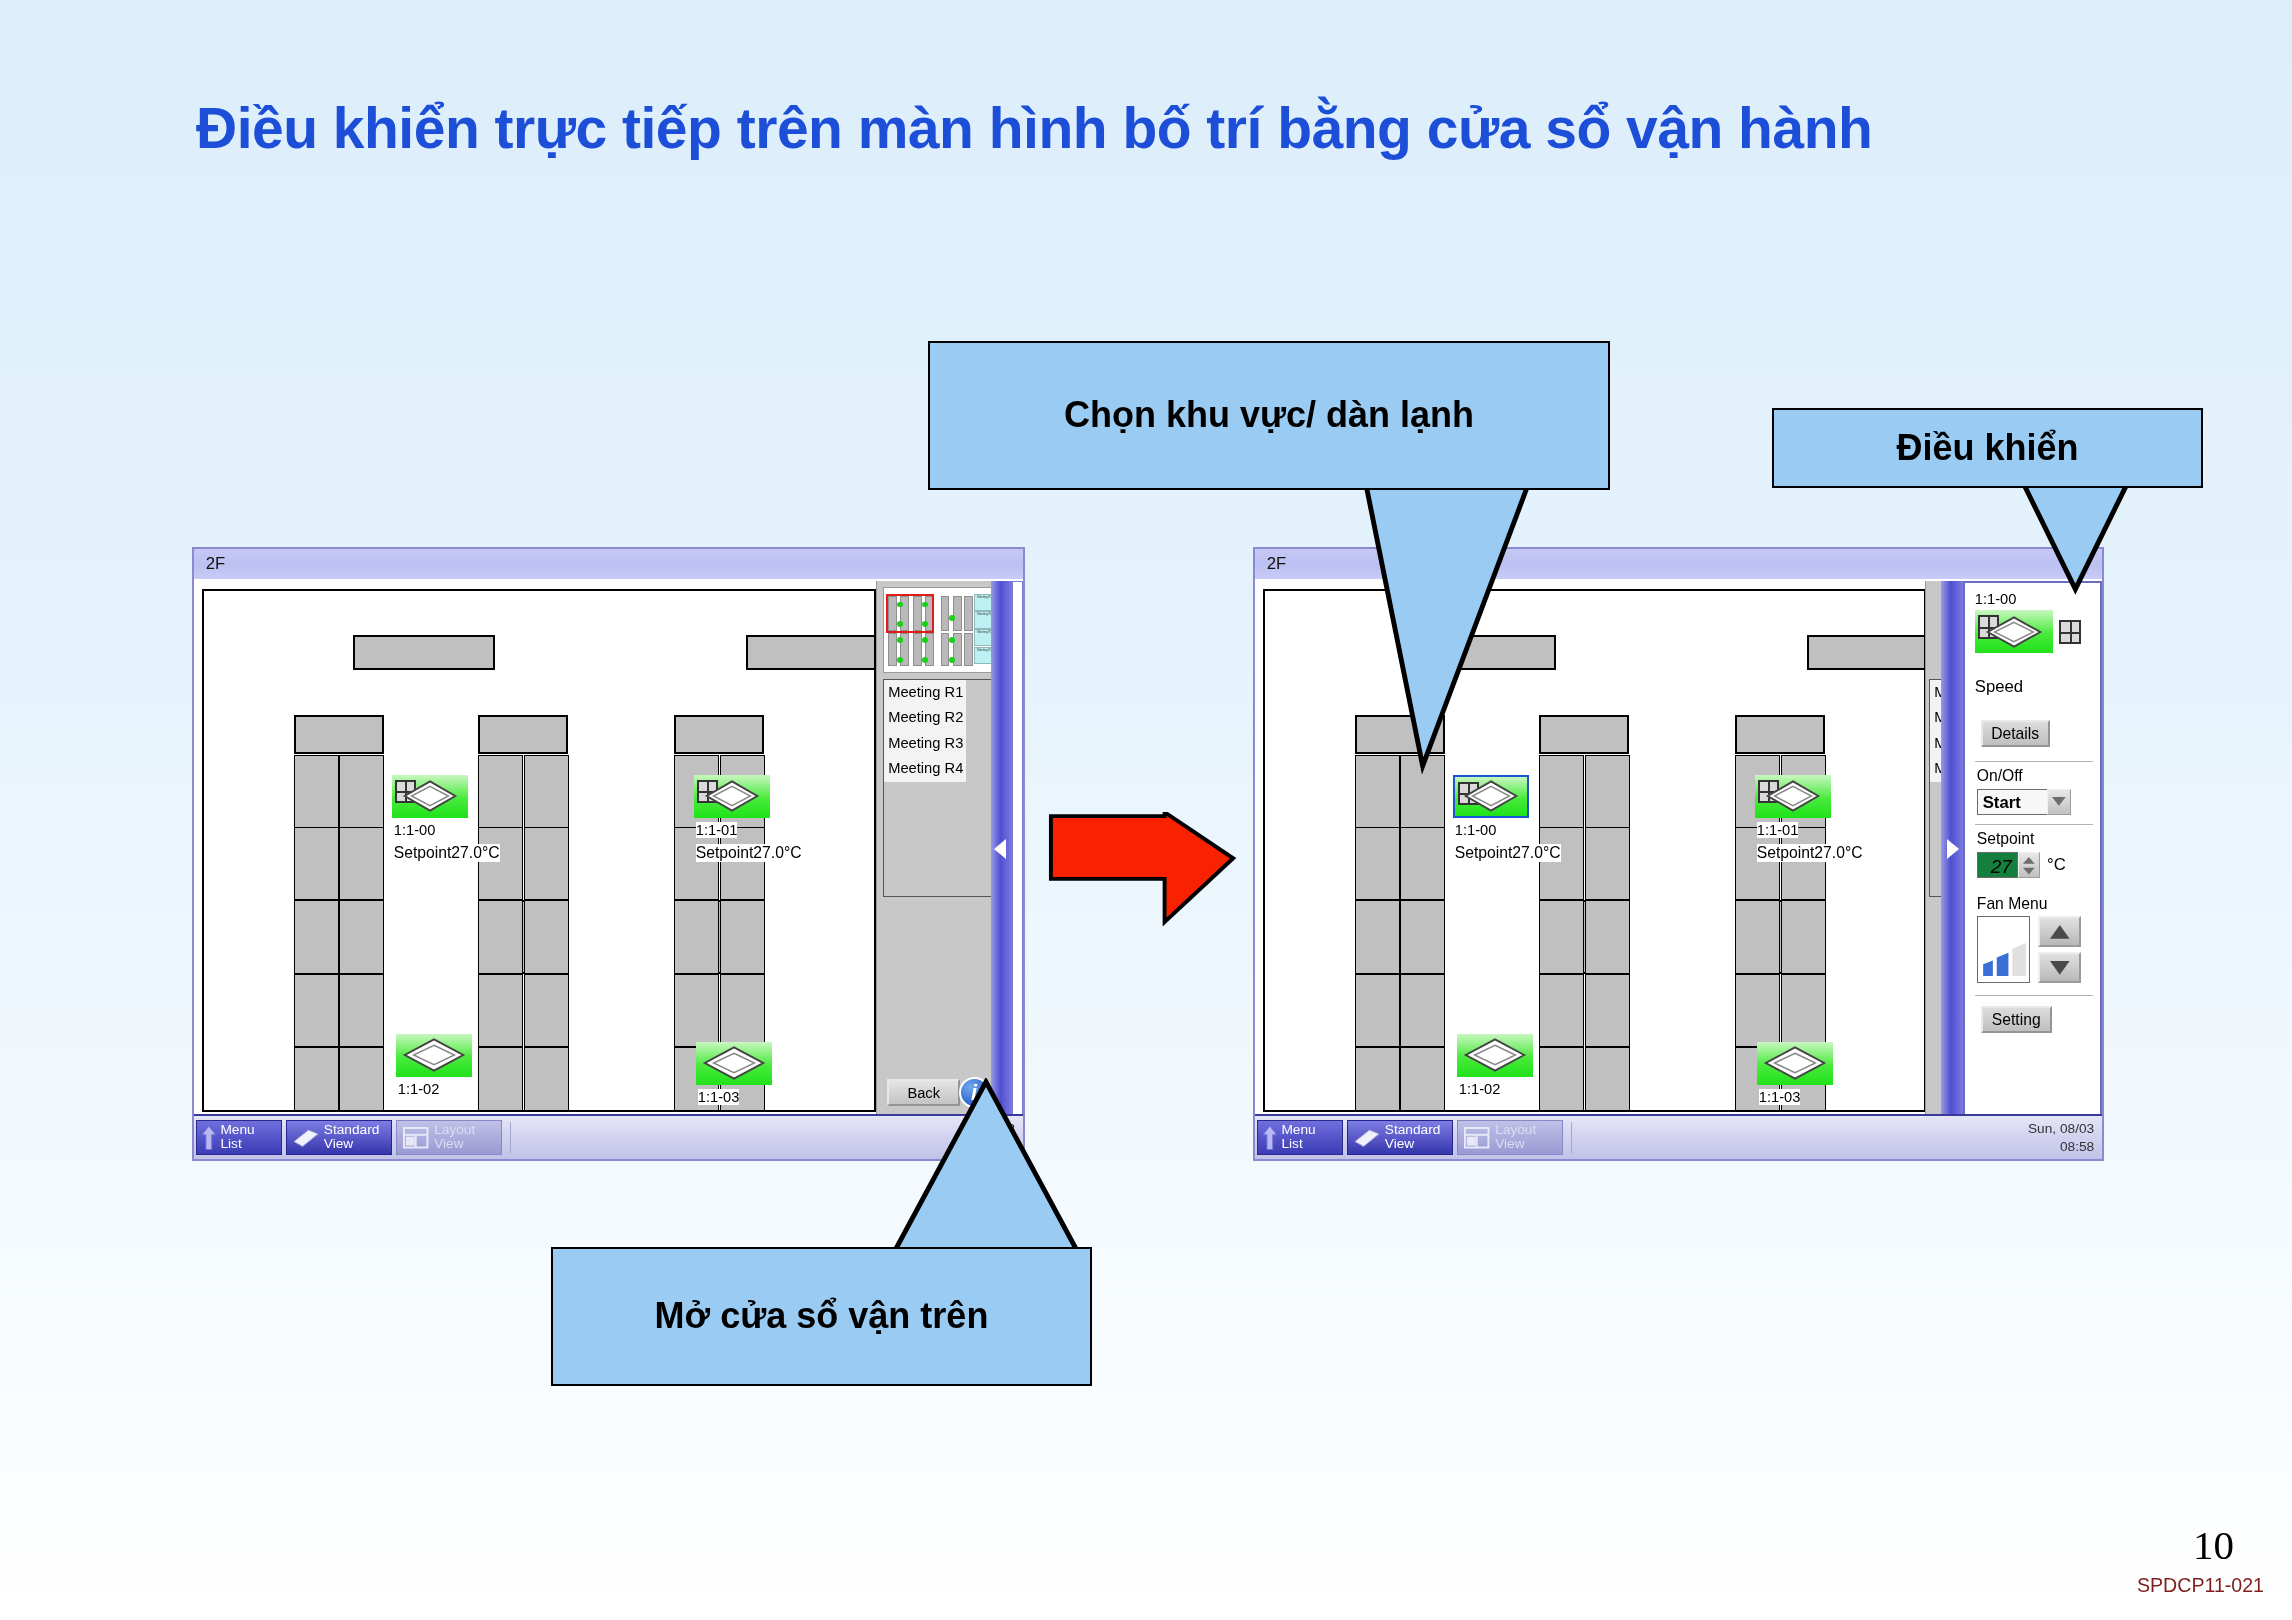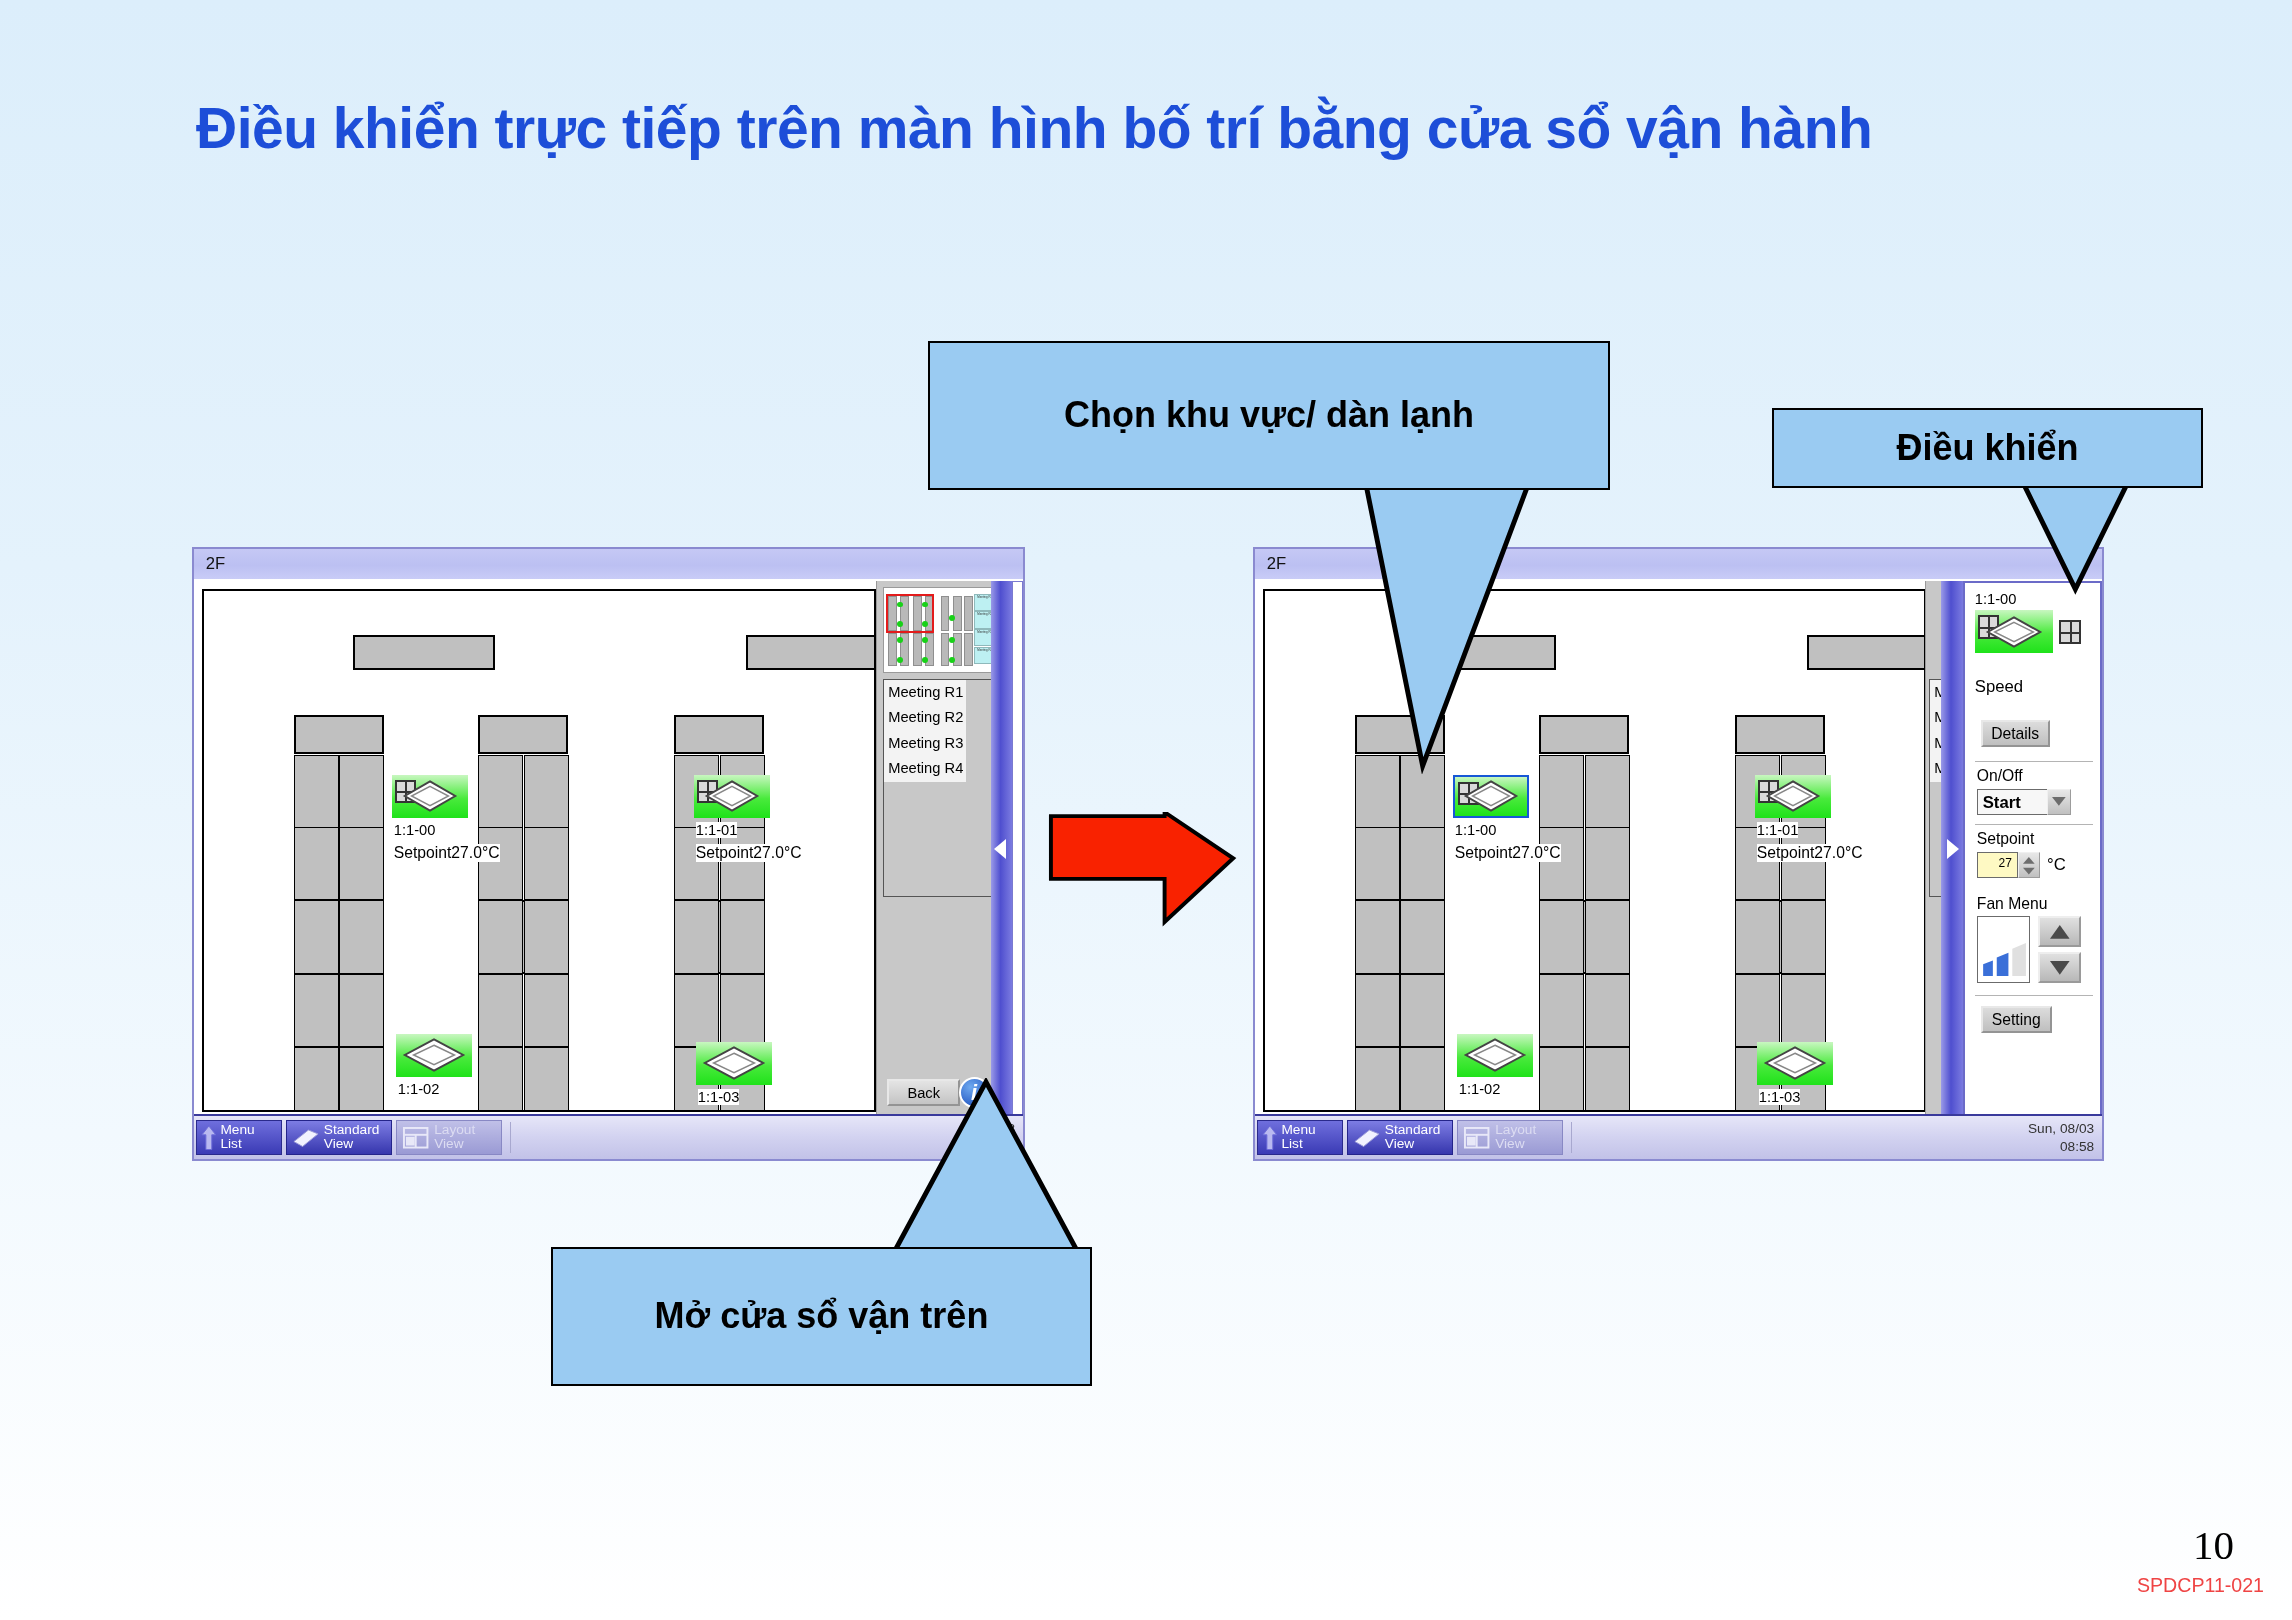--- a/index.html
+++ b/index.html
@@ -111,35 +111,35 @@
   .ctrl-name{position:absolute;font-size:14.7px;color:#000;}
   .ctrl-mode{position:absolute;font-size:16.7px;color:#000;}
   .ctrl-sect-label{position:absolute;font-size:15.7px;color:#000;font-weight:normal;}
   .ctrl-hr{position:absolute;height:1px;background:#b4b4b4;}
   .ctrl-btn{position:absolute;background:linear-gradient(180deg,#dcdcdc,#bfbfbf);
     border:2px outset #e8e8e8;font-size:15.7px;display:flex;align-items:center;justify-content:center;box-sizing:border-box;}
   .ctrl-combo{position:absolute;background:#f7f7f7;border:1px solid #6b6b6b;box-sizing:border-box;
     font-size:16.7px;padding:2.9px 0 0 4.9px;}
   .ctrl-combo-arrow{position:absolute;background:linear-gradient(180deg,#e8e8e8,#c0c0c0);
     border:1px outset #f0f0f0;box-sizing:border-box;display:flex;align-items:center;justify-content:center;}
-  .ctrl-spin{position:absolute;background:#fef9c3;border:1px solid #6b6b6b;box-sizing:border-box;
-    font-size:12px;text-align:right;padding:2.9px 4.9px 0 0;}
+  .ctrl-spin{position:absolute;background:#15803d;border:1px solid #6b6b6b;box-sizing:border-box;
+    font-size:19px;text-align:right;padding:2.9px 4.9px 0 0;font-style:italic;}
   .ctrl-spin-btns{position:absolute;background:linear-gradient(180deg,#e8e8e8,#c0c0c0);
     border:1px outset #f0f0f0;box-sizing:border-box;}
   .ctrl-unit{position:absolute;font-size:16.7px;}
   .fan-box{position:absolute;background:#fff;border:1px solid #6b6b6b;box-sizing:border-box;}
   .arrow-btn{position:absolute;background:linear-gradient(180deg,#e0e0e0,#b8b8b8);
     border:2px outset #eee;box-sizing:border-box;display:flex;align-items:center;justify-content:center;}
 
   
   .red-arrow{position:absolute;}
 
   
   .page-num{position:absolute;font-size:41px;color:#000;font-family:"Liberation Serif",serif;}
-  .doc-code{position:absolute;font-size:19.6px;color:#ef4444;}
+  .doc-code{position:absolute;font-size:19.6px;color:#7f1d1d;}
 </style>
 </head>
 <body>
 
 <div class="slide-title">Điều khiển trực tiếp trên màn hình bố trí bằng cửa sổ vận hành</div>
 
 <div class="device" style="left:192px;top:547px;width:833px;height:614px;">
 
   <div class="dev-titlebar">2F</div>
 

